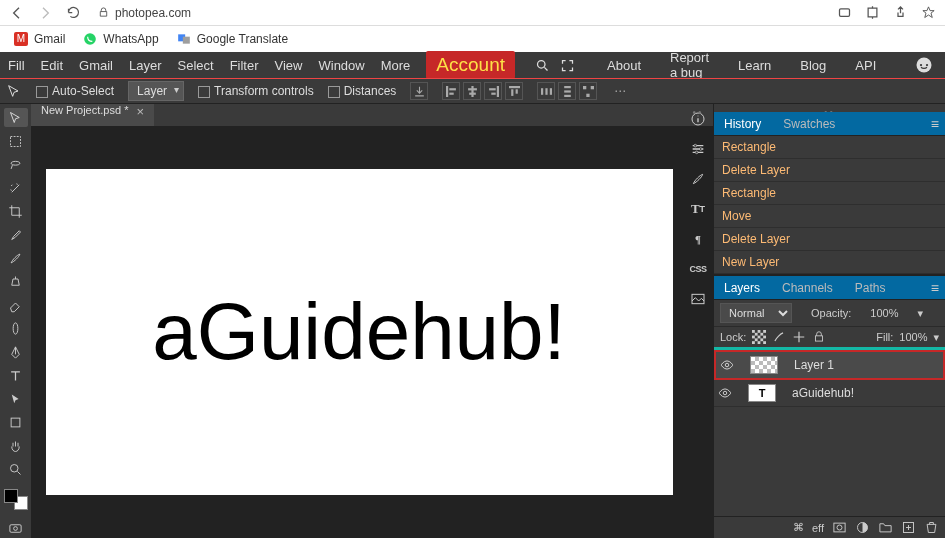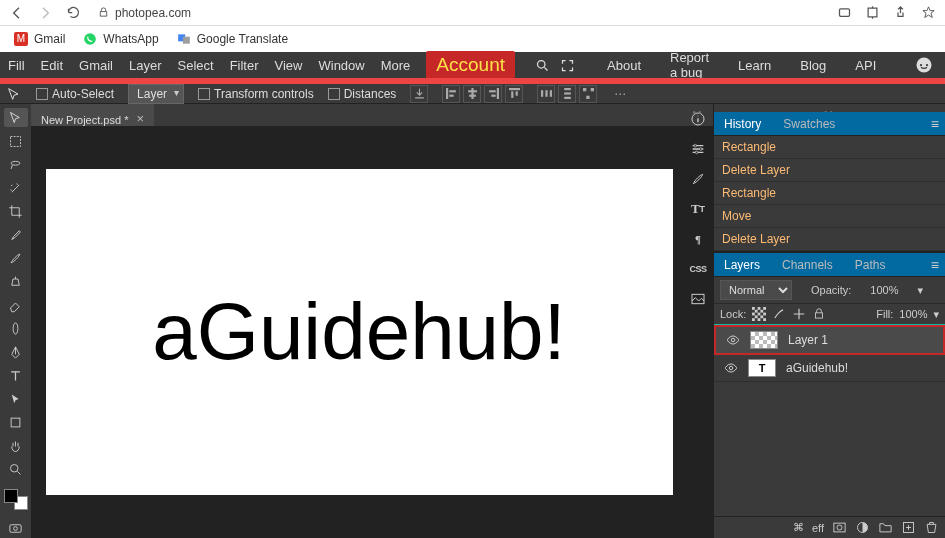--- a/index.html
+++ b/index.html
@@ -15,56 +15,56 @@
 .bk{display:flex;align-items:center;gap:6px;cursor:pointer}
 .bk-ico{width:14px;height:14px;display:inline-block}
 .app{background:#2c2c2c;height:486px;display:flex;flex-direction:column;color:#ccc}
 .menubar{height:26px;display:flex;align-items:center;padding:0 8px;gap:16px;font-size:13px;background:#3a3a3a;color:#ddd}
 .menubar .m{cursor:pointer}
 .menubar .acct{background:#c62828;color:#fde047;padding:3px 10px;border-radius:2px;cursor:pointer;font-size:19px}
 .menubar .icons{display:flex;gap:10px;margin-left:4px}
 .menubar .spacer{flex:1}
 .menubar .right{display:flex;gap:29px;align-items:center}
 .social{display:flex;gap:10px;margin-left:10px}
-.optbar{height:26px;display:flex;align-items:center;padding:0 6px;gap:14px;background:#3a3a3a;color:#ddd;font-size:12px;border-top:6px solid #ef4444;border-bottom:1px solid #222}
+.optbar{height:26px;display:flex;align-items:center;padding:0 6px;gap:14px;background:#3a3a3a;color:#ddd;font-size:12px;border-top:1px solid #ef4444;border-bottom:1px solid #222}
 .optbar .chk{width:12px;height:12px;border:1px solid #999;display:inline-block;margin-right:4px;vertical-align:middle}
 .layer-sel{background:#555;border:1px solid #666;padding:2px 16px 2px 8px;color:#ddd;cursor:pointer;position:relative;font-size:12px}
 .layer-sel:after{content:"▾";position:absolute;right:4px;top:2px;font-size:10px;color:#ccc}
 .optbar .ico{width:18px;height:18px;border:1px solid #555;display:flex;align-items:center;justify-content:center;color:#aaa}
 .main{flex:1;display:flex;overflow:hidden}
 .toolbar{width:31px;background:#3a3a3a;display:flex;flex-direction:column;align-items:center;padding-top:4px;gap:4px}
 .tool{width:24px;height:22px;display:flex;align-items:center;justify-content:center;color:#ccc;cursor:pointer;border-radius:2px;position:relative}
 .tool.sel{background:#555}
 .tool svg{width:15px;height:15px}
 .swatches{margin-top:6px;width:24px;height:24px;position:relative}
 .sw-f{position:absolute;width:14px;height:14px;background:#000;border:1px solid #888;top:0;left:0;z-index:2}
 .sw-b{position:absolute;width:14px;height:14px;background:#fff;border:1px solid #888;bottom:0;right:0}
 .doc-area{flex:1;display:flex;flex-direction:column;background:#222;position:relative}
 .tabs{height:22px;display:flex;align-items:stretch;background:#3a3a3a}
-.tab{display:flex;align-items:flex-end;padding:0 10px;background:#4a4a4a;color:#ddd;font-size:11px;gap:8px;cursor:pointer}
+.tab{display:flex;align-items:flex-start;padding:0 10px;background:#4a4a4a;color:#ddd;font-size:11px;gap:8px;cursor:pointer}
 .tab .close{color:#bbb;font-size:13px}
 .canvas-wrap{flex:1;display:flex;align-items:center;justify-content:center;overflow:hidden;padding-right:26px}
 .canvas{background:#fff;width:627px;height:326px;display:flex;align-items:center;justify-content:center}
 .canvas-text{font-size:80px;font-weight:400;color:#000;font-family:Arial}
 .canvas-icons{position:absolute;right:4px;top:0;display:flex;flex-direction:column;gap:8px;align-items:center;padding-top:4px}
 .ci{width:22px;height:22px;display:flex;align-items:center;justify-content:center;color:#ccc;cursor:pointer;font-size:11px;font-weight:bold}
 .panels{width:232px;background:#3a3a3a;display:flex;flex-direction:column;border-left:1px solid #222}
 .panel-head{height:24px;display:flex;align-items:center;padding:0 6px;gap:14px;background:#0369a1;border-bottom:1px solid #222;position:relative}
 .ptab{color:#bbb;font-size:12px;padding:3px 4px;cursor:pointer}
 .ptab.on{color:#fff}
 .pmenu{position:absolute;right:6px;color:#ccc;cursor:pointer;font-size:14px}
 .history{flex:0 0 auto}
 .history .item{padding:4px 8px;font-size:12px;color:#fdba74;cursor:pointer;border-bottom:1px solid #2e2e2e}
 .panel-sep{height:2px;background:#222}
 .layer-ctrl{display:flex;align-items:center;padding:3px 6px;gap:19px;font-size:11px;color:#ccc;border-bottom:1px solid #2a2a2a}
 .blend{background:#4a4a4a;border:1px solid #555;color:#ddd;padding:2px 4px;font-size:11px;width:72px}
-.lock-row{display:flex;align-items:center;padding:3px 6px;gap:6px;font-size:11px;color:#ccc;border-bottom:1px solid #14b8a6}
+.lock-row{display:flex;align-items:center;padding:3px 6px;gap:6px;font-size:11px;color:#ccc;border-bottom:3px solid #14b8a6}
 .lock-row .li{width:14px;height:14px;color:#ccc}
 .layers-list{flex:1;overflow:auto}
-.layer-row{display:flex;align-items:center;padding:4px 10px;gap:10px;font-size:12px;color:#ddd;cursor:pointer;border-bottom:1px solid #2e2e2e}
+.layer-row{display:flex;align-items:center;padding:4px 4px;gap:16px;font-size:12px;color:#ddd;cursor:pointer;border-bottom:1px solid #2e2e2e}
 .layer-row.hl{border:2px solid #c62828;background:#4a4a4a}
 .eye{width:14px;height:14px;flex:0 0 auto}
 .thumb{width:28px;height:18px;background:#fff;border:1px solid #888;flex:0 0 auto}
 .thumb.chk{background:repeating-conic-gradient(#bbb 0 25%,#fff 0 50%) 0 0/8px 8px}
 .thumb.t{background:#fff;display:flex;align-items:center;justify-content:center;color:#000;font-weight:bold;font-size:11px}
 .layer-row .lockico{margin-left:auto;color:#999}
 .panel-foot{height:22px;display:flex;align-items:center;justify-content:flex-end;padding:0 6px;gap:8px;color:#ccc;border-top:1px solid #222;font-size:11px}
 .pf{width:15px;height:15px}
 .dots{position:absolute;left:50%;top:3px;transform:translateX(-50%);color:#777;font-size:10px;letter-spacing:2px}
 svg{display:block}
@@ -420,20 +420,21 @@
         <span class="ptab on">History</span>
         <span class="ptab">Swatches</span>
         <span class="pmenu">≡</span>
       </div>
       <div class="history">
         <div class="item">Rectangle</div>
         <div class="item">Delete Layer</div>
         <div class="item">Rectangle</div>
         <div class="item">Move</div>
         <div class="item">Delete Layer</div>
+        <div class="item">New Layer</div>
       </div>
       <div class="panel-sep"></div>
       <div class="panel-head">
         <span class="ptab on">Layers</span>
         <span class="ptab">Channels</span>
         <span class="ptab">Paths</span>
         <span class="pmenu">≡</span>
       </div>
       <div class="layer-ctrl">
         <select class="blend"><option>Normal</option></select>

